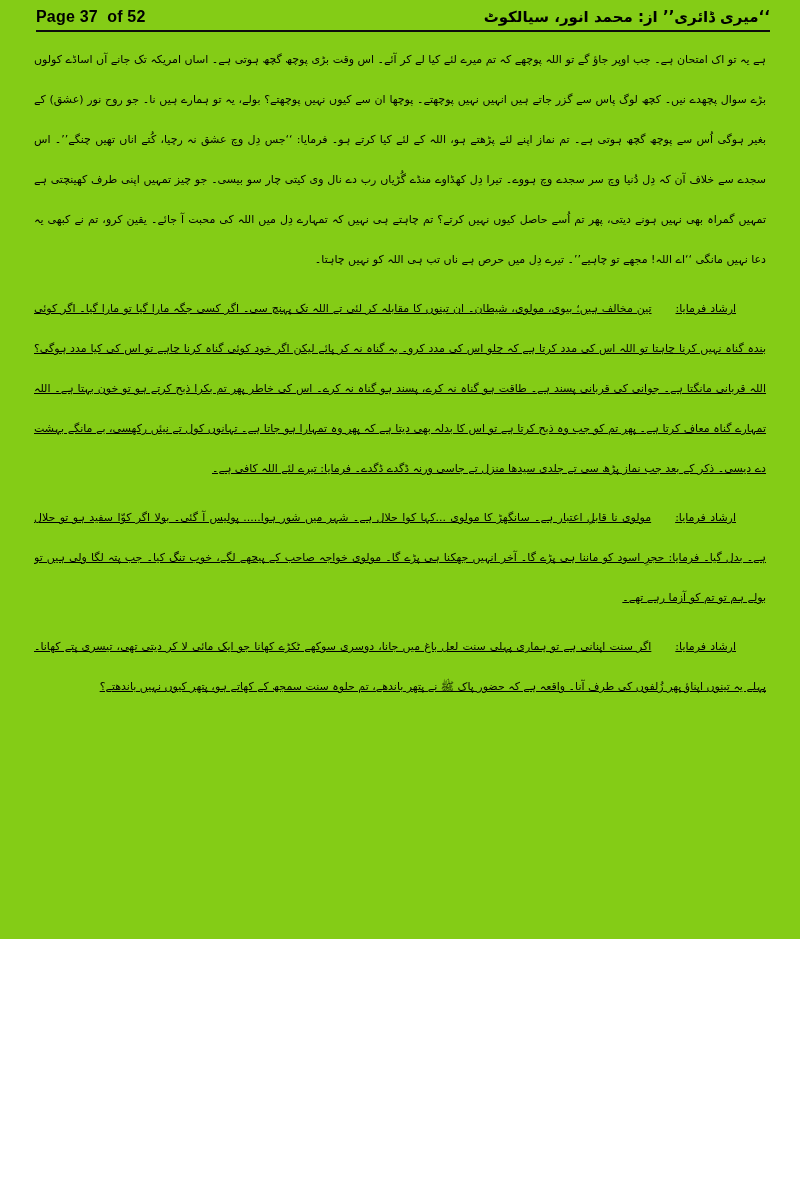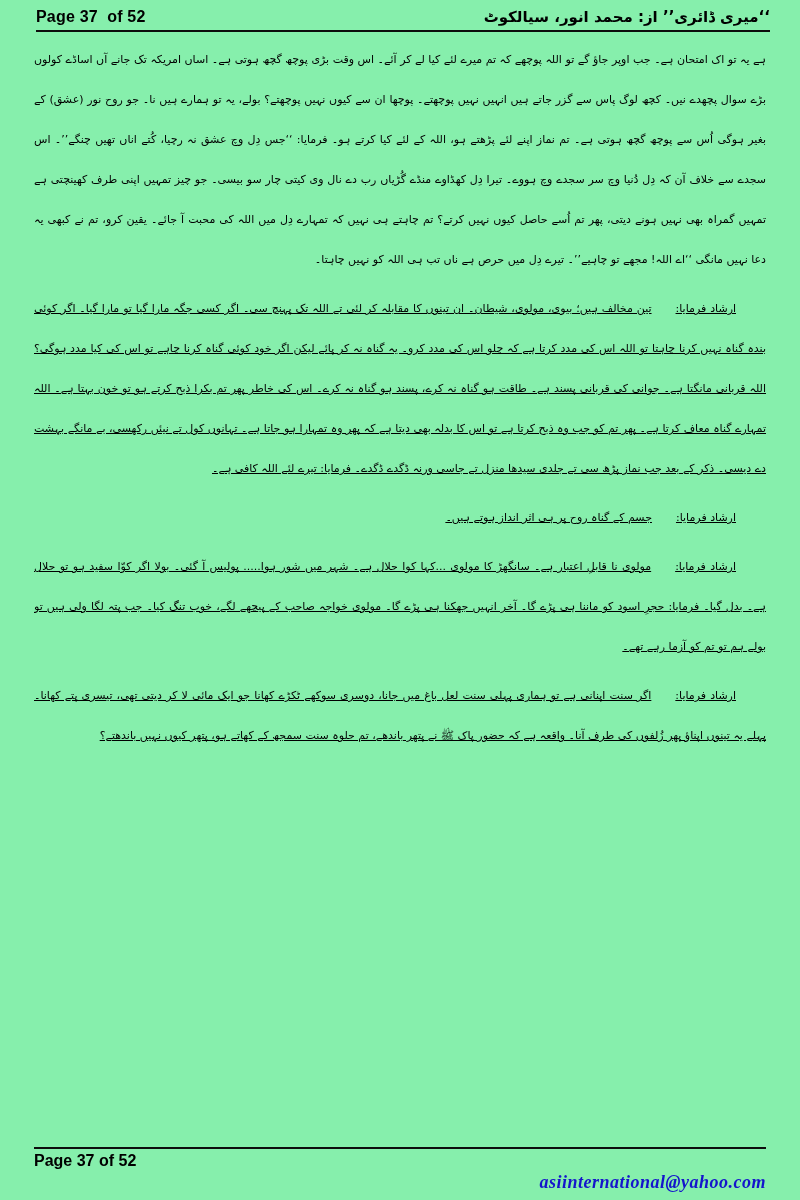--- a/index.html
+++ b/index.html
@@ -1,20 +1,20 @@
 <!DOCTYPE html>
 <html lang="ur"><head>
 <meta charset="utf-8">
 <style>
   html, body { margin:0; padding:0; background:#ffffff; }
   .page {
     position:relative;
-    width:800px; height:1200px;
+    width:800px; height:939px;
     margin:0 auto;
-    background:#86efac;
+    background:#84cc16;
     color:#000;
     font-family:"DejaVu Sans", sans-serif;
     overflow:hidden;
   }
   
   .header { padding:8px 30px 0 36px; }
   .header-row { display:flex; justify-content:space-between; align-items:flex-end; }
   .hdr-page-label {
     font-family:"Liberation Sans", sans-serif;
     font-weight:bold; font-size:16px; letter-spacing:.2px;
@@ -60,21 +60,20 @@
     </div>
     <hr class="rule">
   </div>
 
   <div class="content">
     <p class="para"><span>ہے یہ تو اک امتحان ہے۔ جب اوپر جاؤ گے تو اللہ پوچھے کہ تم میرے لئے کیا لے کر آئے۔ اس وقت بڑی پوچھ گچھ ہوتی ہے۔ اساں امریکہ تک جانے آں اساڈے کولوں بڑے سوال پچھدے نیں۔ کچھ لوگ پاس سے گزر جاتے ہیں انہیں نہیں پوچھتے۔ پوچھا ان سے کیوں نہیں پوچھتے؟ بولے، یہ تو ہمارے ہیں نا۔ جو روح نور (عشق) کے بغیر ہوگی اُس سے پوچھ گچھ ہوتی ہے۔ تم نماز اپنے لئے پڑھتے ہو، اللہ کے لئے کیا کرتے ہو۔ فرمایا: ‘‘جس دِل وچ عشق نہ رچیا، کُتے اناں تھیں چنگے’’۔ اس سجدے سے خلاف آن کہ دِل دُنیا وچ سر سجدے وچ ہووے۔ تیرا دِل کھڈاوے منڈے گُڑیاں رب دے نال وی کیتی چار سو بیسی۔ جو چیز تمہیں اپنی طرف کھینچتی ہے تمہیں گمراہ بھی نہیں ہونے دیتی، پھر تم اُسے حاصل کیوں نہیں کرتے؟ تم چاہتے ہی نہیں کہ تمہارے دِل میں اللہ کی محبت آ جائے۔ یقین کرو، تم نے کبھی یہ دعا نہیں مانگی ‘‘اے اللہ! مجھے تو چاہیے’’۔ تیرے دِل میں حرص ہے ناں تب ہی اللہ کو نہیں چاہتا۔</span></p>
 
     <p class="para indent"><span class="speech-label">ارشاد فرمایا:</span><span>تین مخالف ہیں؛ بیوی، مولوی، شیطان۔ ان تینوں کا مقابلہ کر لئی تے اللہ تک پہنچ سی۔ اگر کسی جگہ مارا گیا تو مارا گیا۔ اگر کوئی بندہ گناہ نہیں کرنا چاہتا تو اللہ اس کی مدد کرتا ہے کہ چلو اس کی مدد کرو۔ یہ گناہ نہ کر پائے لیکن اگر خود کوئی گناہ کرنا چاہے تو اس کی کیا مدد ہوگی؟ اللہ قربانی مانگتا ہے۔ جوانی کی قربانی پسند ہے۔ طاقت ہو گناہ نہ کرے، پسند ہو گناہ نہ کرے۔ اس کی خاطر پھر تم بکرا ذبح کرتے ہو تو خون بہتا ہے۔ اللہ تمہارے گناہ معاف کرتا ہے۔ پھر تم کو جب وہ ذبح کرتا ہے تو اس کا بدلہ بھی دیتا ہے کہ پھر وہ تمہارا ہو جاتا ہے۔ تہانوں کول تے نیئں رکھسی، بے مانگے بہشت دے دیسی۔ ذکر کے بعد جب نماز پڑھ سی تے جلدی سیدھا منزل تے جاسی ورنہ ڈگدے ڈگدے۔ فرمایا: تیرے لئے اللہ کافی ہے۔</span></p>
 
 
-    <p class="para indent"><span class="speech-label">ارشاد فرمایا:</span><span>جسم کے گناہ روح پر ہی اثر انداز ہوتے ہیں۔</span></p>
 
 
     <p class="para indent"><span class="speech-label">ارشاد فرمایا:</span><span>مولوی نا قابلِ اعتبار ہے۔ سانگھڑ کا مولوی ...کہا کوا حلال ہے۔ شہر میں شور ہوا..... پولیس آ گئی۔ بولا اگر کوّا سفید ہو تو حلال ہے۔ بدل گیا۔ فرمایا: حجرِ اسود کو ماننا ہی پڑے گا۔ آخر انہیں جھکنا ہی پڑے گا۔ مولوی خواجہ صاحب کے پیچھے لگے، خوب تنگ کیا۔ جب پتہ لگا ولی ہیں تو بولے ہم تو تم کو آزما رہے تھے۔</span></p>
 
     <p class="para indent"><span class="speech-label">ارشاد فرمایا:</span><span>اگر سنت اپنانی ہے تو ہماری پہلی سنت لعل باغ میں جانا، دوسری سوکھے ٹکڑے کھانا جو ایک مائی لا کر دیتی تھی، تیسری پتے کھانا۔ پہلے یہ تینوں اپناؤ پھر زُلفوں کی طرف آنا۔ واقعہ ہے کہ حضور پاک ﷺ نے پتھر باندھے، تم حلوہ سنت سمجھ کے کھاتے ہو، پتھر کیوں نہیں باندھتے؟</span></p>
   </div>
 
   <div class="footer">
     <hr class="rule">
     <div class="footer-row">

